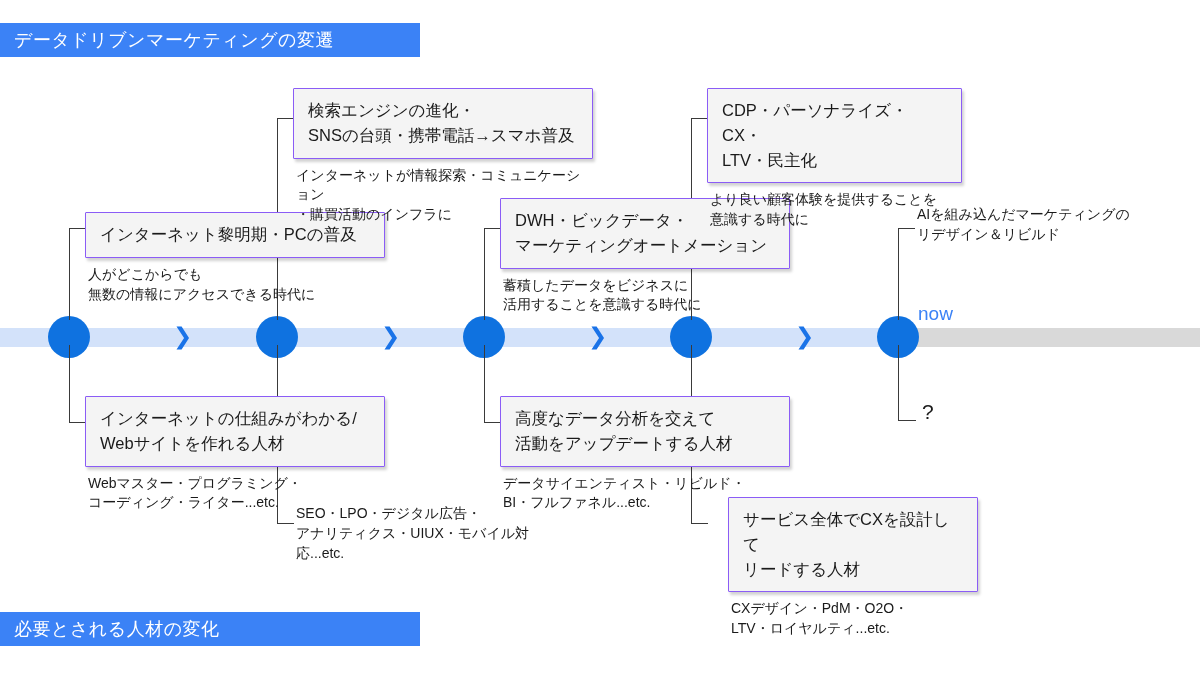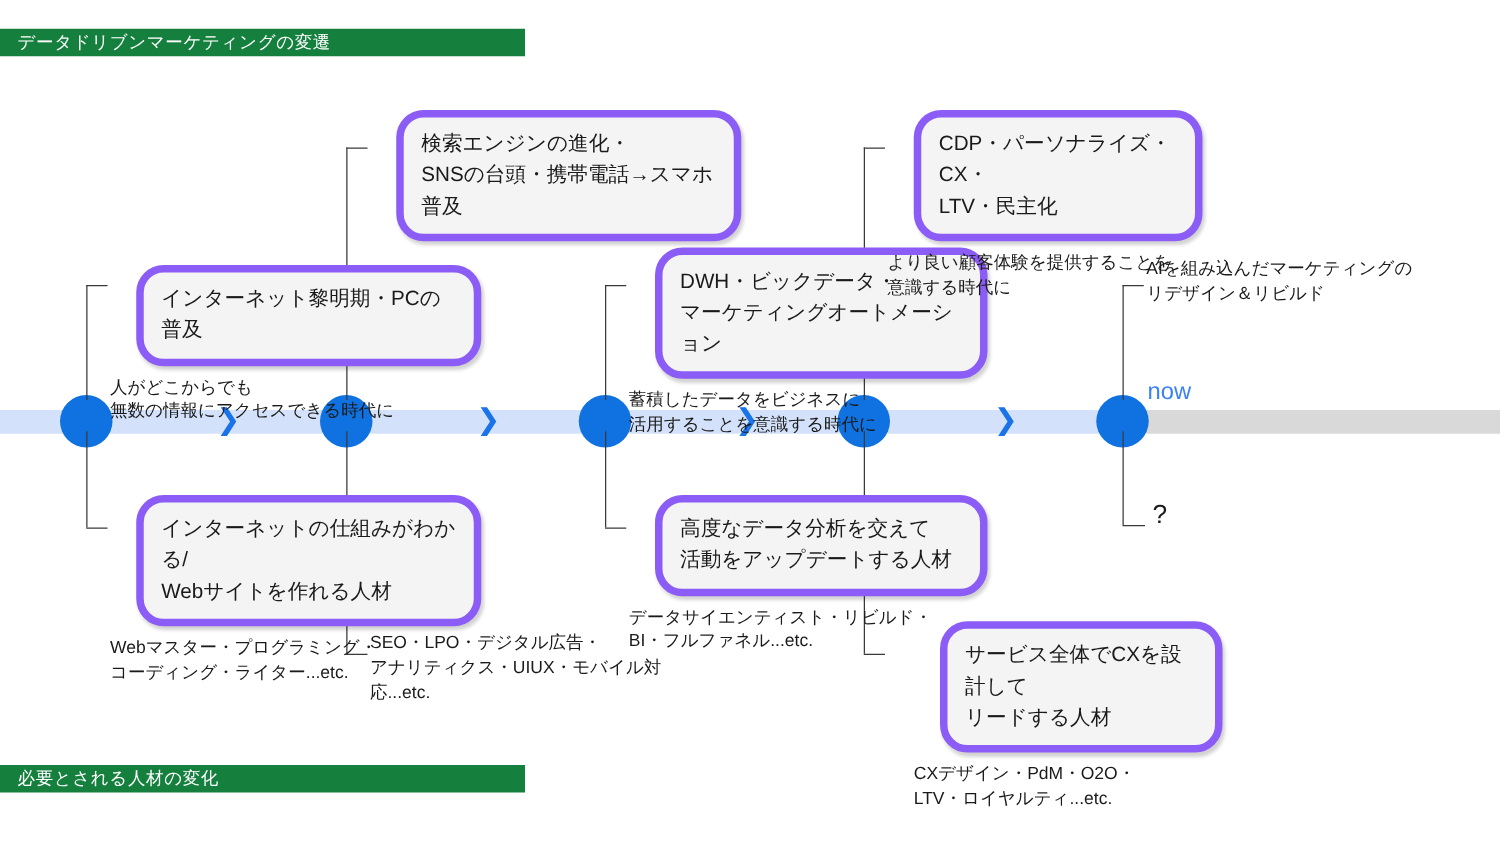--- a/index.html
+++ b/index.html
@@ -13,29 +13,29 @@
     position: relative;
     overflow: hidden;
     font-family: "Liberation Sans", "DejaVu Sans", sans-serif;
     color: #1a1a1a;
   }
 
   
   .band {
     position: absolute;
     left: 0;
-    height: 22px;
+    height: 34px;
     width: 420px;
-    background: #15803d;
+    background: #3b82f6;
     color: #ffffff;
     display: flex;
     align-items: center;
     box-sizing: border-box;
     padding-left: 14px;
-    font-size: 14px;
+    font-size: 18px;
     letter-spacing: 0.5px;
   }
   .band.top { top: 23px; }
   .band.bottom { top: 612px; }
 
   
   .timeline-bar {
     position: absolute;
     top: 328px;
     height: 19px;
@@ -92,29 +92,28 @@
     border-style: solid;
     border-width: 0;
   }
 
   
   .callout {
     position: absolute;
   }
   .box {
     background: #f4f4f4;
-    border: 6px solid #8b5cf6;
-    border-radius: 22px;
+    border: 1px solid #8b5cf6;
+    border-radius: 1px;
     box-shadow: 2px 3px 3px rgba(0,0,0,0.18);
     padding: 9px 14px 10px 14px;
     box-sizing: border-box;
     font-size: 16.5px;
     line-height: 1.5;
     color: #1a1a1a;
-    margin-left: 24px;
   }
   .caption {
     margin-top: 7px;
     padding-left: 3px;
     font-size: 14px;
     line-height: 1.42;
     color: #1a1a1a;
     white-space: pre-line;
   }
   .box-line { white-space: pre-line; }
@@ -179,20 +178,22 @@
   </div>
   <div class="caption">人がどこからでも
 無数の情報にアクセスできる時代に</div>
 </div>
 
 <div class="callout" style="left:293px; top:88px; width:300px;">
   <div class="box">
     <div class="box-line">検索エンジンの進化・
 SNSの台頭・携帯電話→スマホ普及</div>
   </div>
+  <div class="caption">インターネットが情報探索・コミュニケーション
+・購買活動のインフラに</div>
 </div>
 
 <div class="callout" style="left:500px; top:198px; width:290px;">
   <div class="box">
     <div class="box-line">DWH・ビックデータ・
 マーケティングオートメーション</div>
   </div>
   <div class="caption">蓄積したデータをビジネスに
 活用することを意識する時代に</div>
 </div>

